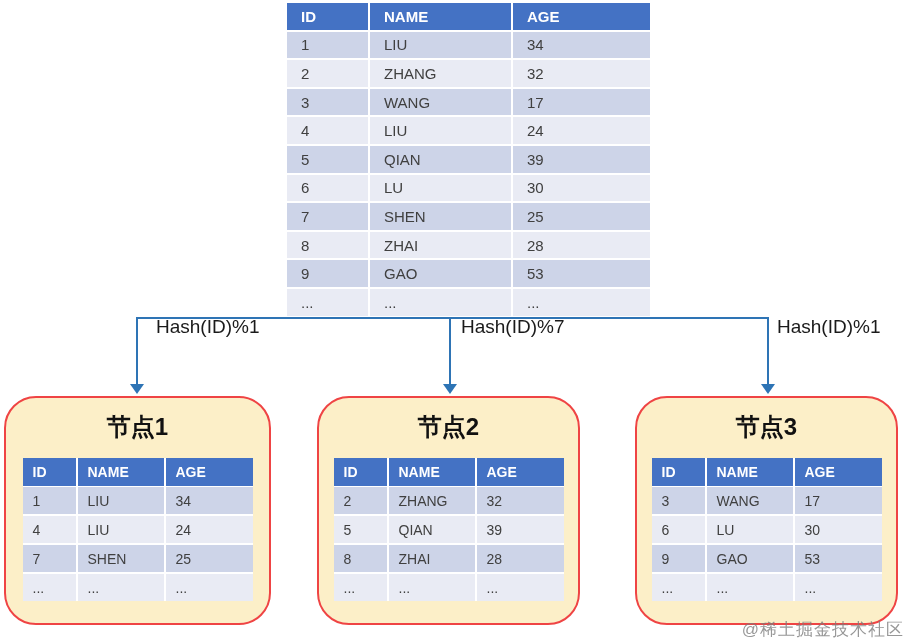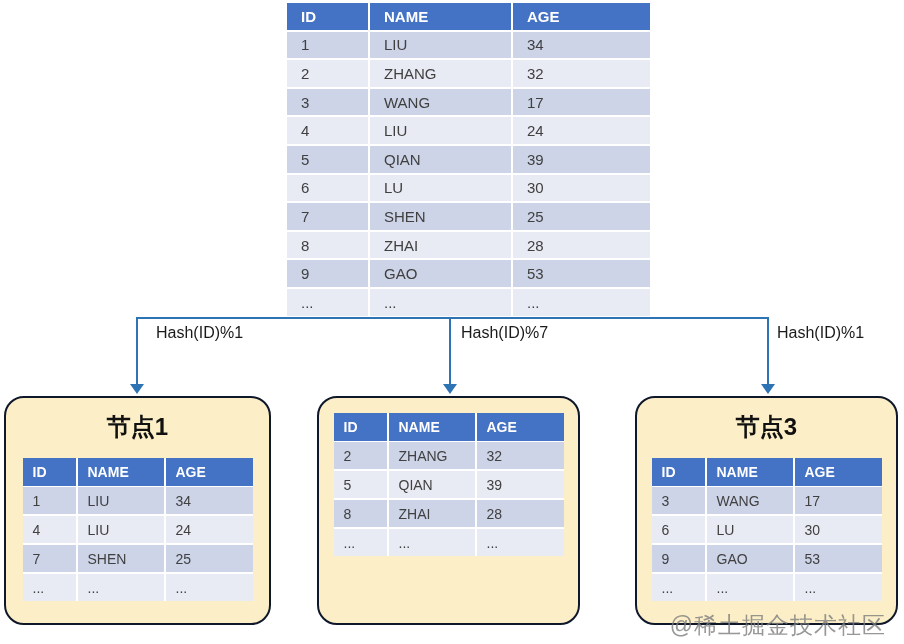--- a/index.html
+++ b/index.html
@@ -44,42 +44,42 @@
   .vline { top:317px; width:2px; height:68px; }
   .v1 { left:136px; } .v2 { left:449px; } .v3 { left:767px; }
   .arrowhead {
     position:absolute; top:384px; width:0; height:0;
     border-left:7px solid transparent; border-right:7px solid transparent;
     border-top:10px solid #2E74B5;
   }
   .a1 { left:130px; } .a2 { left:443px; } .a3 { left:761px; }
 
   .hash-label {
-    position:absolute; top:324px; font-size:16px; color:#1a1a1a;
+    position:absolute; top:316px; font-size:19px; color:#1a1a1a;
     white-space:nowrap;
   }
   .h1 { left:156px; } .h2 { left:461px; } .h3 { left:777px; }
 
   
   .node {
     position:absolute; top:396px; height:229px;
-    background:#FCEFC8; border:2px solid #0f172a; border-radius:20px;
+    background:#FCEFC8; border:2px solid #ef4444; border-radius:32px;
   }
   .n1 { left:4px;  width:267px; }
   .n2 { left:317px; width:263px; }
   .n3 { left:635px; width:263px; }
   .node-title {
     margin-top:13px; text-align:center;
     font-size:24px; font-weight:bold; color:#111111;
   }
 
   
   .watermark {
-    position:absolute; right:18px; bottom:3px;
-    font-size:23px; color:rgba(125,125,125,0.8); letter-spacing:1px;
+    position:absolute; right:0; bottom:3px;
+    font-size:17px; color:rgba(125,125,125,0.8); letter-spacing:1px;
   }
 </style>
 </head>
 <body>
 
 <div class="canvas">
 
   <div class="tbl main-tbl">
       <div class="th">ID</div>
       <div class="th">NAME</div>
@@ -143,20 +143,21 @@
         <div class="td r0">7</div>
         <div class="td r0">SHEN</div>
         <div class="td r0">25</div>
         <div class="td r1">...</div>
         <div class="td r1">...</div>
         <div class="td r1">...</div>
       </div>
   </div>
 
   <div class="node n2">
+    <div class="node-title">节点2</div>
     <div class="tbl node-tbl">
         <div class="th">ID</div>
         <div class="th">NAME</div>
         <div class="th">AGE</div>
         <div class="td r0">2</div>
         <div class="td r0">ZHANG</div>
         <div class="td r0">32</div>
         <div class="td r1">5</div>
         <div class="td r1">QIAN</div>
         <div class="td r1">39</div>

